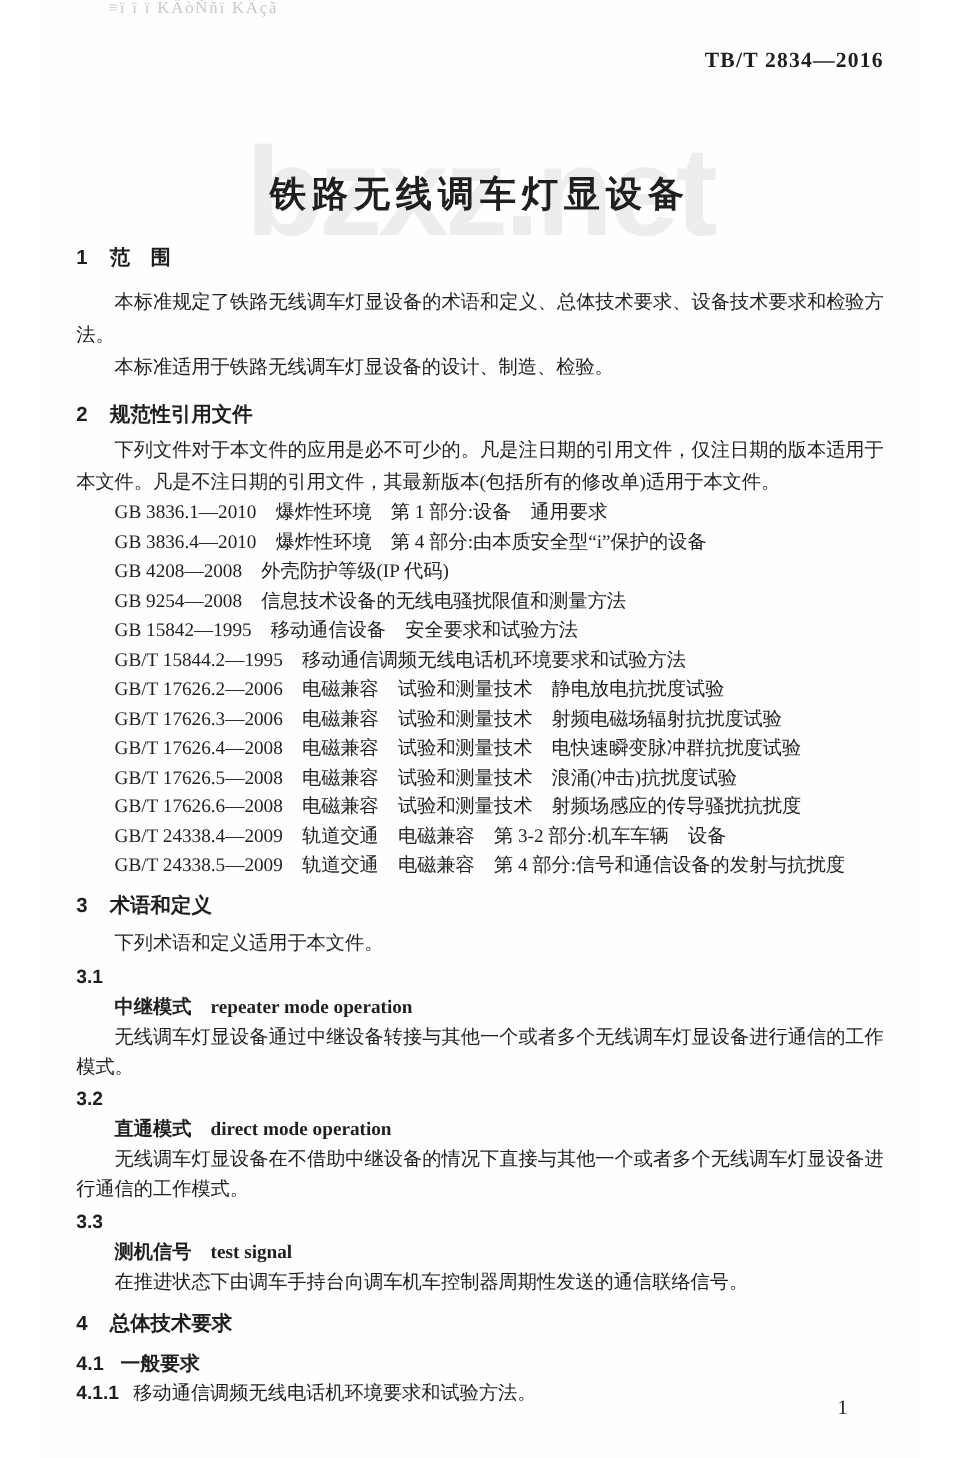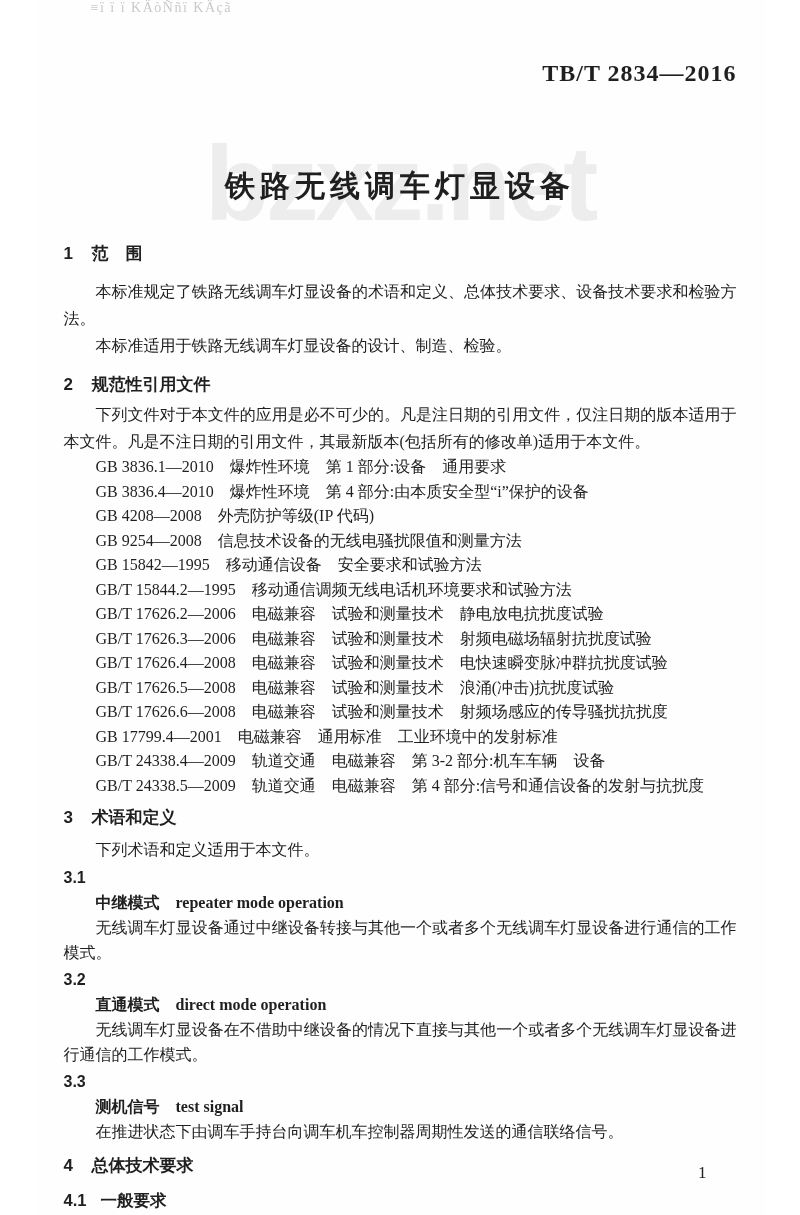--- a/index.html
+++ b/index.html
@@ -16,24 +16,24 @@
   }
   
   .wm-top {
     position:absolute; top:0px; left:55px;
     font-size:14px; letter-spacing:1.5px;
     color:#c9c9c9;
     font-family:"Liberation Serif","DejaVu Serif",serif;
     user-select:none;
   }
   .doc-number {
-    padding-top:62px;
+    padding-top:39px;
     text-align:right;
     font-weight:bold;
-    font-size:24px;
+    font-size:18px;
     letter-spacing:1px;
     line-height:22px;
   }
   .title-wrap {
     position:relative;
     margin-top:82px;
     height:40px;
     text-align:center;
   }
   .wm-center {
@@ -65,21 +65,21 @@
     line-height:24px;
   }
   .sec-h .h-num { display:inline-block; min-width:14px; margin-right:14px; }
   .para {
     margin:0;
     font-size:16px;
     line-height:27px;
     text-align:justify;
     text-indent:2em;
   }
-  .mt-h1   { margin-top:36px; }
+  .mt-h1   { margin-top:20px; }
   .mt-p1   { margin-top:12px; }
   .mt-h2   { margin-top:14px; }
   .mt-int  { margin-top:4px;  }
   .ref-list { margin-top:0; }
   .ref-item {
     padding-left:2em;
     font-size:16px;
     line-height:24.5px;
     white-space:nowrap;
   }
@@ -146,21 +146,20 @@
     <div class="ref-item">GB 3836.4—2010　爆炸性环境　第 4 部分:由本质安全型“i”保护的设备</div>
     <div class="ref-item">GB 4208—2008　外壳防护等级(IP 代码)</div>
     <div class="ref-item">GB 9254—2008　信息技术设备的无线电骚扰限值和测量方法</div>
     <div class="ref-item">GB 15842—1995　移动通信设备　安全要求和试验方法</div>
     <div class="ref-item">GB/T 15844.2—1995　移动通信调频无线电话机环境要求和试验方法</div>
     <div class="ref-item">GB/T 17626.2—2006　电磁兼容　试验和测量技术　静电放电抗扰度试验</div>
     <div class="ref-item">GB/T 17626.3—2006　电磁兼容　试验和测量技术　射频电磁场辐射抗扰度试验</div>
     <div class="ref-item">GB/T 17626.4—2008　电磁兼容　试验和测量技术　电快速瞬变脉冲群抗扰度试验</div>
     <div class="ref-item">GB/T 17626.5—2008　电磁兼容　试验和测量技术　浪涌(冲击)抗扰度试验</div>
     <div class="ref-item">GB/T 17626.6—2008　电磁兼容　试验和测量技术　射频场感应的传导骚扰抗扰度</div>
-    <div class="ref-item">GB 17799.4—2001　电磁兼容　通用标准　工业环境中的发射标准</div>
     <div class="ref-item">GB/T 24338.4—2009　轨道交通　电磁兼容　第 3-2 部分:机车车辆　设备</div>
     <div class="ref-item">GB/T 24338.5—2009　轨道交通　电磁兼容　第 4 部分:信号和通信设备的发射与抗扰度</div>
   </div>
 
   <h2 class="sec-h mt-h3"><span class="h-num">3</span><span>术语和定义</span></h2>
   <p class="para mt-tint">下列术语和定义适用于本文件。</p>
 
   <div>
     <div class="term-num">3.1</div>
     <div class="term-line"><span class="term-cn">中继模式</span><span class="term-en">repeater mode operation</span></div>

